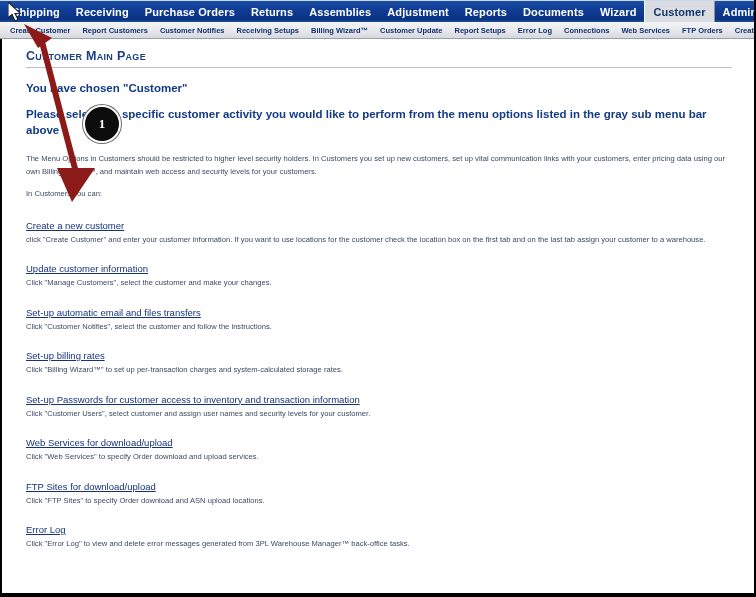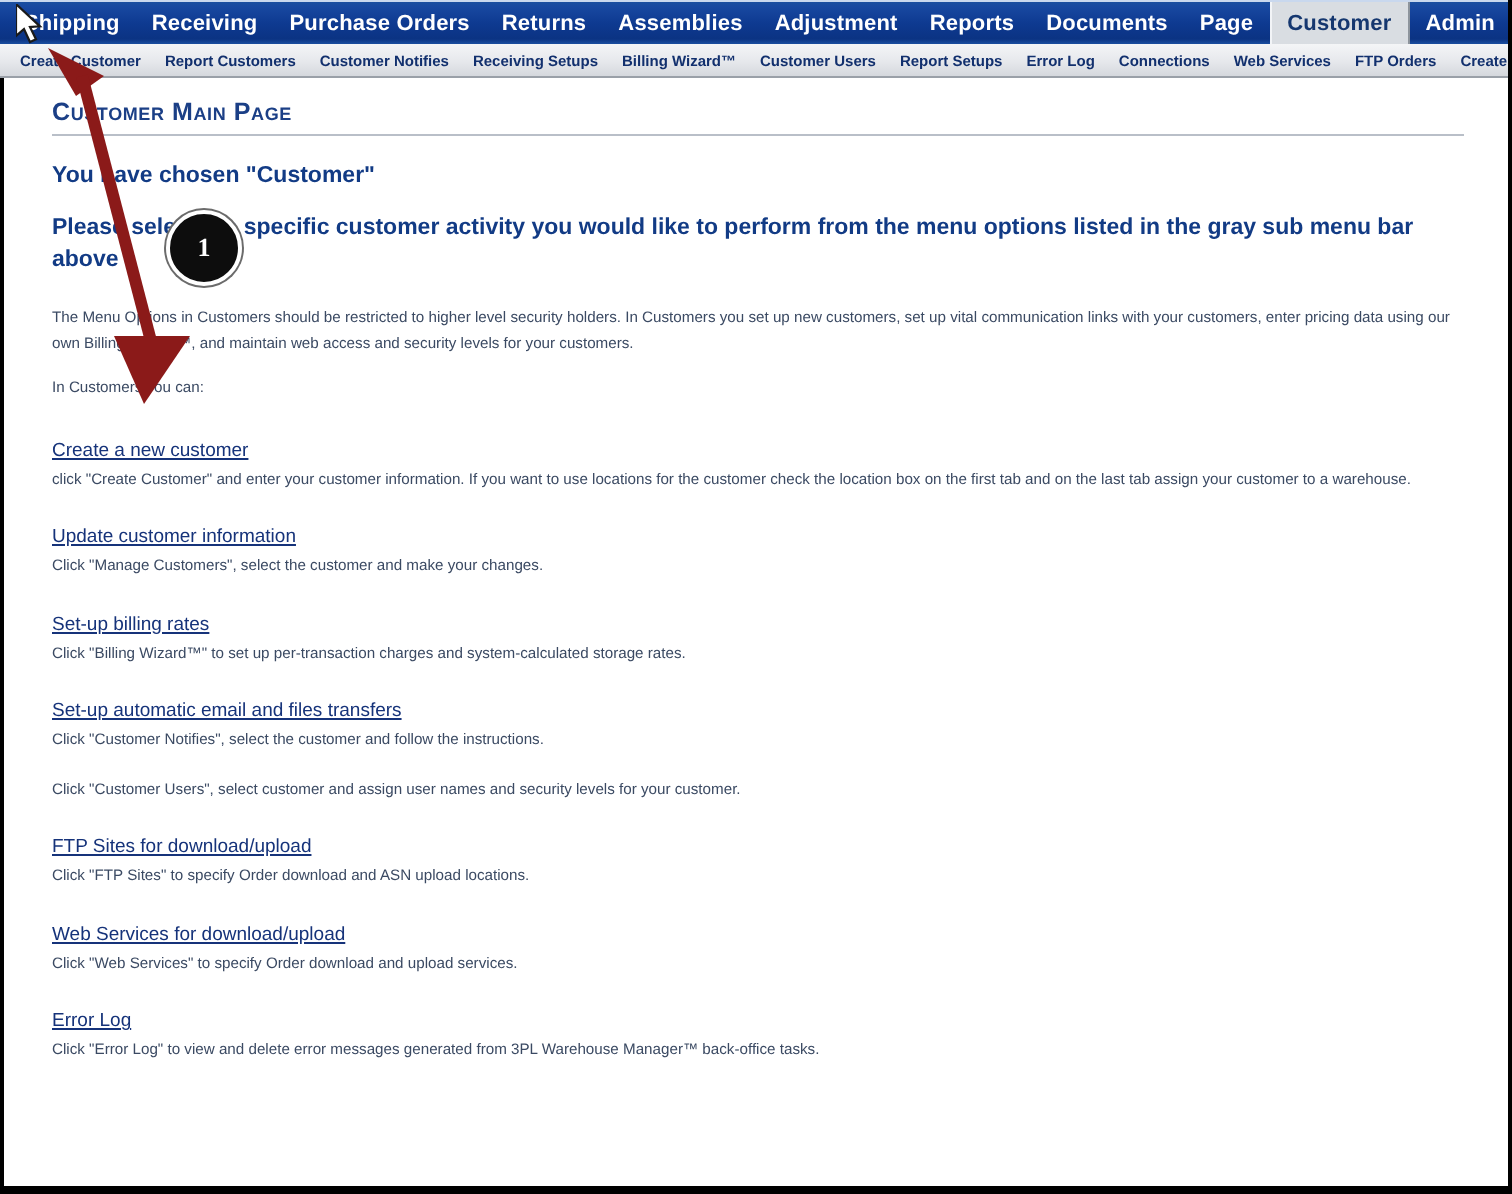--- a/index.html
+++ b/index.html
@@ -230,38 +230,38 @@
     <div class="nav-item">
         <span>Adjustment</span>
       </div>
     <div class="nav-item">
         <span>Reports</span>
       </div>
     <div class="nav-item">
         <span>Documents</span>
       </div>
     <div class="nav-item">
-        <span>Page</span>
+        <span>Wizard</span>
       </div>
     <div class="nav-item active">
         <span>Customer</span>
       </div>
     <div class="nav-item">
         <span>Admin</span>
       </div>
 
   </div>
 
   <div class="secondary-nav">
     <div class="subnav-item"><span>Create Customer</span></div>
     <div class="subnav-item"><span>Report Customers</span></div>
     <div class="subnav-item"><span>Customer Notifies</span></div>
     <div class="subnav-item"><span>Receiving Setups</span></div>
     <div class="subnav-item"><span>Billing Wizard™</span></div>
-    <div class="subnav-item"><span>Customer Users</span></div>
+    <div class="subnav-item"><span>Customer Update</span></div>
     <div class="subnav-item"><span>Report Setups</span></div>
     <div class="subnav-item"><span>Error Log</span></div>
     <div class="subnav-item"><span>Connections</span></div>
     <div class="subnav-item"><span>Web Services</span></div>
     <div class="subnav-item"><span>FTP Orders</span></div>
     <div class="subnav-item"><span>Create Group</span></div>
 
   </div>
 
   <div class="page-body">
@@ -278,37 +278,38 @@
 
       <div class="entry">
         <a class="entry-title">Create a new customer</a>
         <div class="entry-desc">click "Create Customer" and enter your customer information. If you want to use locations for the customer check the location box on the first tab and on the last tab assign your customer to a warehouse.</div>
       </div>
       <div class="entry">
         <a class="entry-title">Update customer information</a>
         <div class="entry-desc">Click "Manage Customers", select the customer and make your changes.</div>
       </div>
       <div class="entry">
+        <a class="entry-title">Set-up automatic email and files transfers</a>
+        <div class="entry-desc">Click "Customer Notifies", select the customer and follow the instructions.</div>
+      </div>
+      <div class="entry">
         <a class="entry-title">Set-up billing rates</a>
         <div class="entry-desc">Click "Billing Wizard™" to set up per-transaction charges and system-calculated storage rates.</div>
       </div>
       <div class="entry">
-        <a class="entry-title">Set-up automatic email and files transfers</a>
-        <div class="entry-desc">Click "Customer Notifies", select the customer and follow the instructions.</div>
-      </div>
-      <div class="entry">
+        <a class="entry-title">Set-up Passwords for customer access to inventory and transaction information</a>
         <div class="entry-desc">Click "Customer Users", select customer and assign user names and security levels for your customer.</div>
+      </div>
+      <div class="entry">
+        <a class="entry-title">Web Services for download/upload</a>
+        <div class="entry-desc">Click "Web Services" to specify Order download and upload services.</div>
       </div>
       <div class="entry">
         <a class="entry-title">FTP Sites for download/upload</a>
         <div class="entry-desc">Click "FTP Sites" to specify Order download and ASN upload locations.</div>
-      </div>
-      <div class="entry">
-        <a class="entry-title">Web Services for download/upload</a>
-        <div class="entry-desc">Click "Web Services" to specify Order download and upload services.</div>
       </div>
       <div class="entry">
         <a class="entry-title">Error Log</a>
         <div class="entry-desc">Click "Error Log" to view and delete error messages generated from 3PL Warehouse Manager™ back-office tasks.</div>
       </div>
 
     </div>
   </div>
 
   <div class="overlay">

